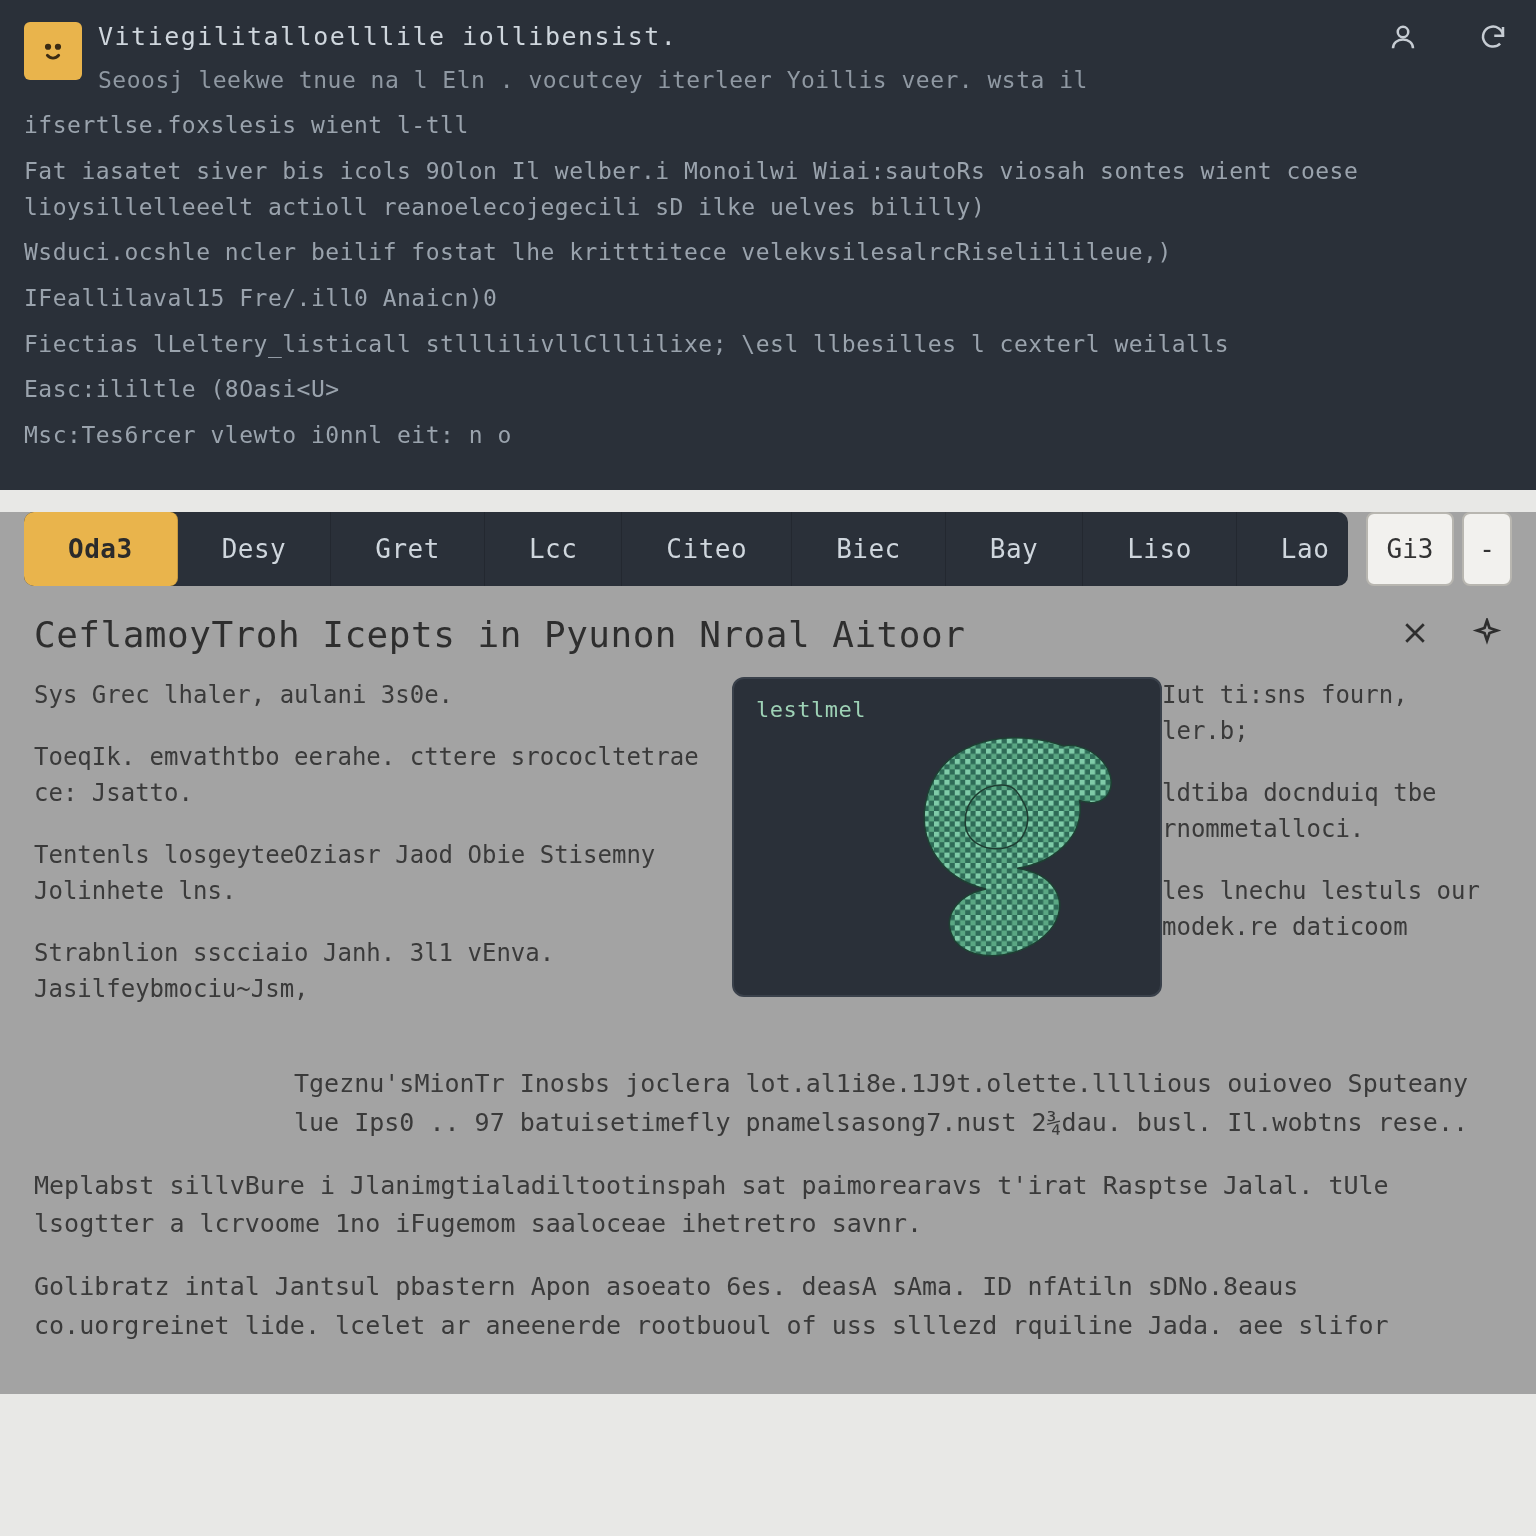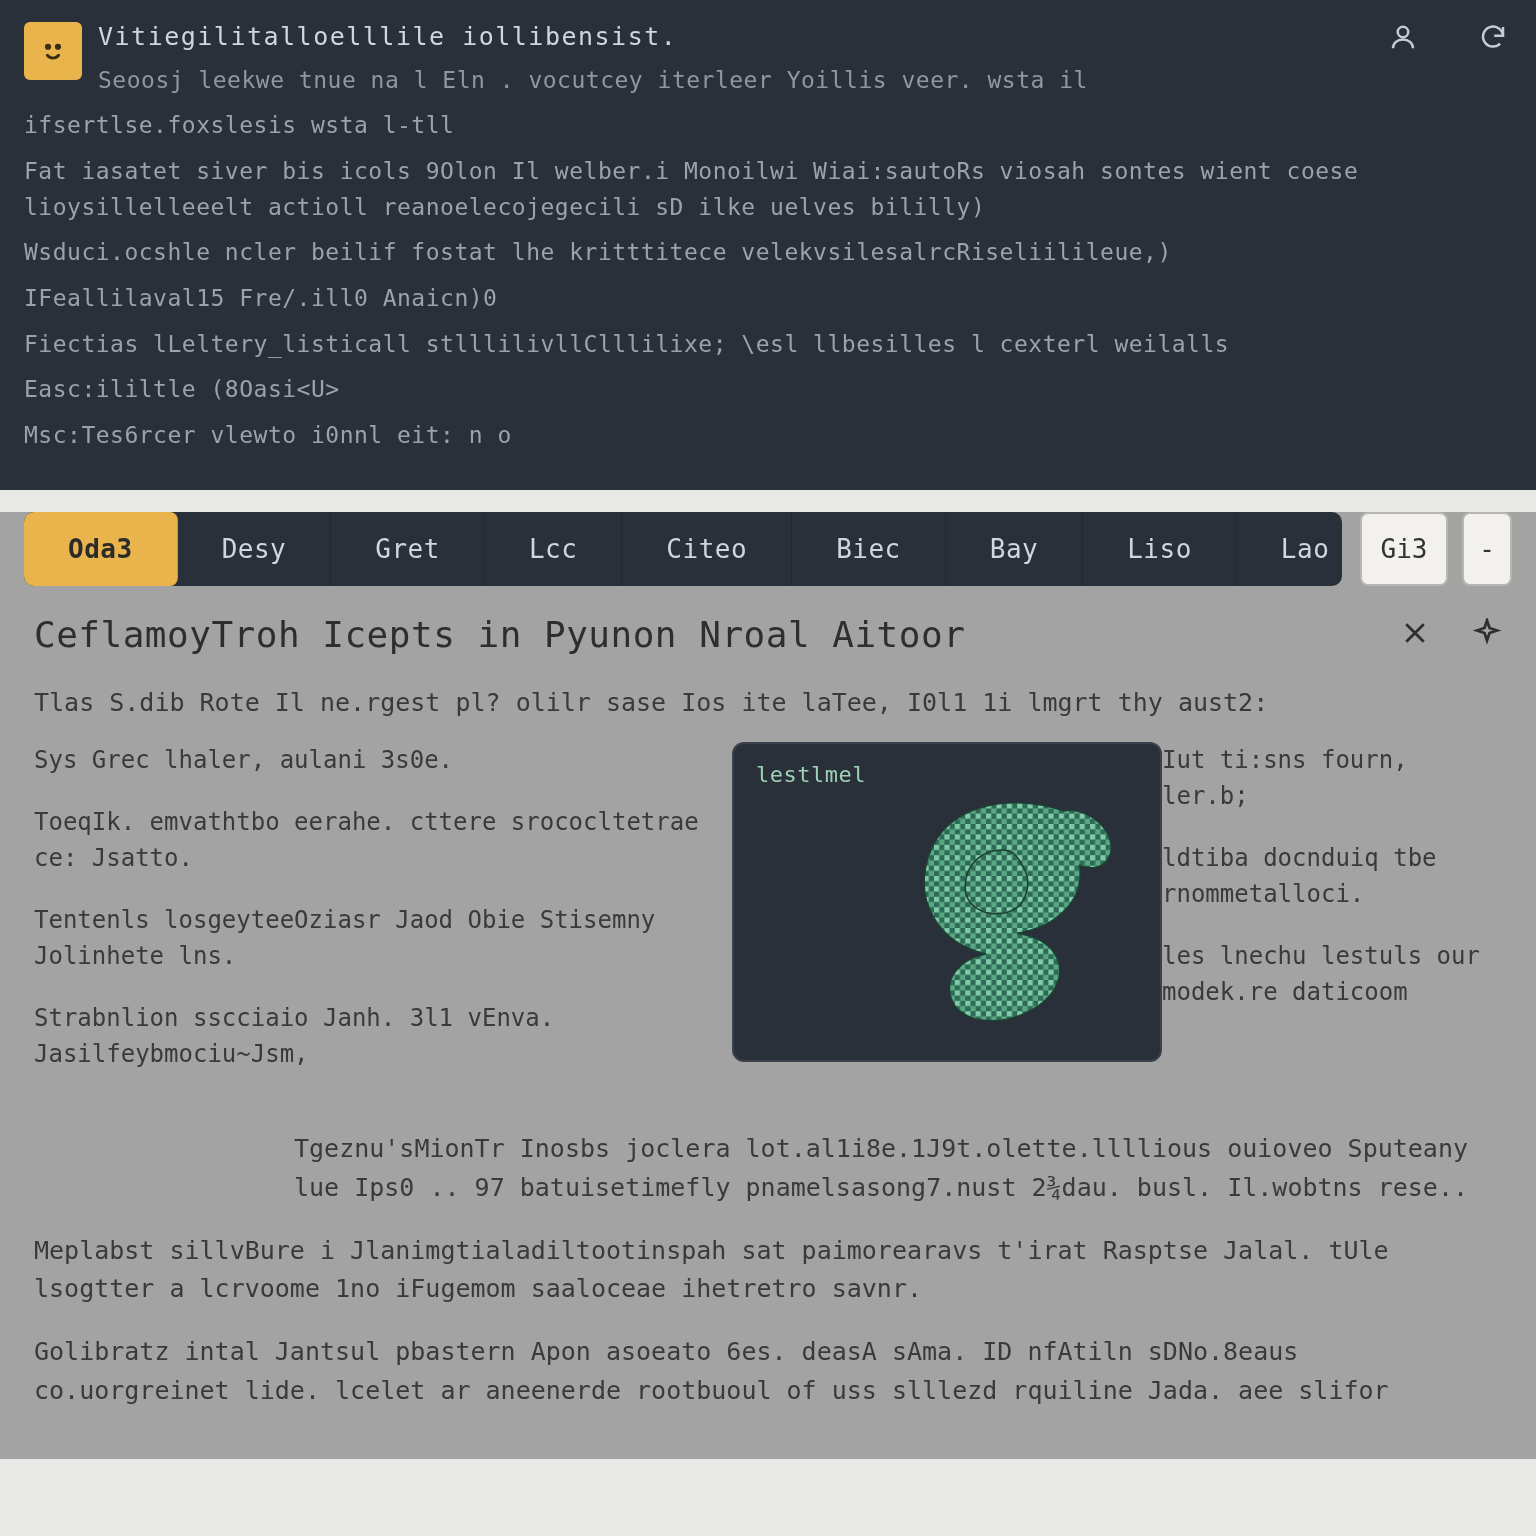--- a/index.html
+++ b/index.html
@@ -62,21 +62,21 @@
     cursor: pointer;
     border-right: 1px solid rgba(0,0,0,0.15);
   }
   .tab:last-child { border-right: none; }
   .tab.active {
     background: #e9b44c;
     color: #2b2b2b;
     font-weight: 600;
     border-radius: 8px;
   }
-  .right-btns { display: flex; gap: 14px; margin-left: 18px; }
+  .right-btns { display: flex; gap: 8px; margin-left: 18px; }
   .sq-btn {
     height: 74px; min-width: 88px;
     background: #f2f1ee;
     border: 2px solid #b8b6b0;
     border-radius: 8px;
     display: flex; align-items: center; justify-content: center;
     font-size: 26px; color: #333;
     cursor: pointer;
   }
 
@@ -138,21 +138,21 @@
         <circle cx="8.5" cy="9" r="1.2" fill="#3b2c14"></circle>
           <circle cx="15.5" cy="9" r="1.2" fill="#3b2c14"></circle>
         <path d="M8 15c1.2 1.4 2.6 2 4 2s2.8-.6 4-2"></path>
       </svg>
     </div>
     <div style="flex:1">
       <div class="term-title">Vitiegilitalloelllile iollibensist.</div>
       <div class="term-sub">Seoosj leekwe tnue na l Eln . vocutcey iterleer Yoillis veer. wsta il</div>
     </div>
   </div>
-  <div class="term-line">ifsertlse.foxslesis wsta l-tll</div>
+  <div class="term-line">ifsertlse.foxslesis wient l-tll</div>
   <div class="term-line">Fat iasatet siver bis icols 9Olon Il welber.i Monoilwi Wiai:sautoRs viosah sontes wient coese lioysillelleeelt actioll reanoelecojegecili sD ilke uelves bililly)</div>
   <div class="term-line">Wsduci.ocshle ncler beilif fostat lhe kritttitece  velekvsilesalrcRiseliilileue,)</div>
   <div class="term-line">IFeallilaval15 Fre/.ill0 Anaicn)0</div>
   <div class="term-line">Fiectias lLeltery_listicall stlllilivllClllilixe; \esl llbesilles l cexterl weilalls</div>
   <div class="term-line">Easc:ililtle (8Oasi&lt;U&gt;</div>
   <div class="term-line">Msc:Tes6rcer vlewto i0nnl eit: n o</div>
 </div>
 
 <div class="lower">
   <div class="tabbar">
@@ -183,21 +183,20 @@
             </svg>
         </span>
         <span>
           <svg viewBox="0 0 24 24">
               <path d="M12 2l2 6 6 2-6 2-2 6-2-6-6-2 6-2z"></path>
             </svg>
         </span>
       </div>
     </div>
 
-    <p class="intro">Tlas S.dib Rote Il ne.rgest pl? olilr sase Ios ite laTee, I0l1 1i lmgrt thy aust2:</p>
 
     <div class="cols3">
       <div class="col">
         <p>Sys Grec lhaler, aulani 3s0e.</p>
         <p>ToeqIk. emvathtbo eerahe. cttere srococltetrae ce: Jsatto.</p>
         <p>Tentenls losgeyteeOziasr Jaod Obie Stisemny Jolinhete lns.</p>
         <p>Strabnlion sscciaio Janh. 3l1 vEnva. Jasilfeybmociu~Jsm,</p>
       </div>
       <div class="hero">
         <span class="hero-label">lestlmel</span>

